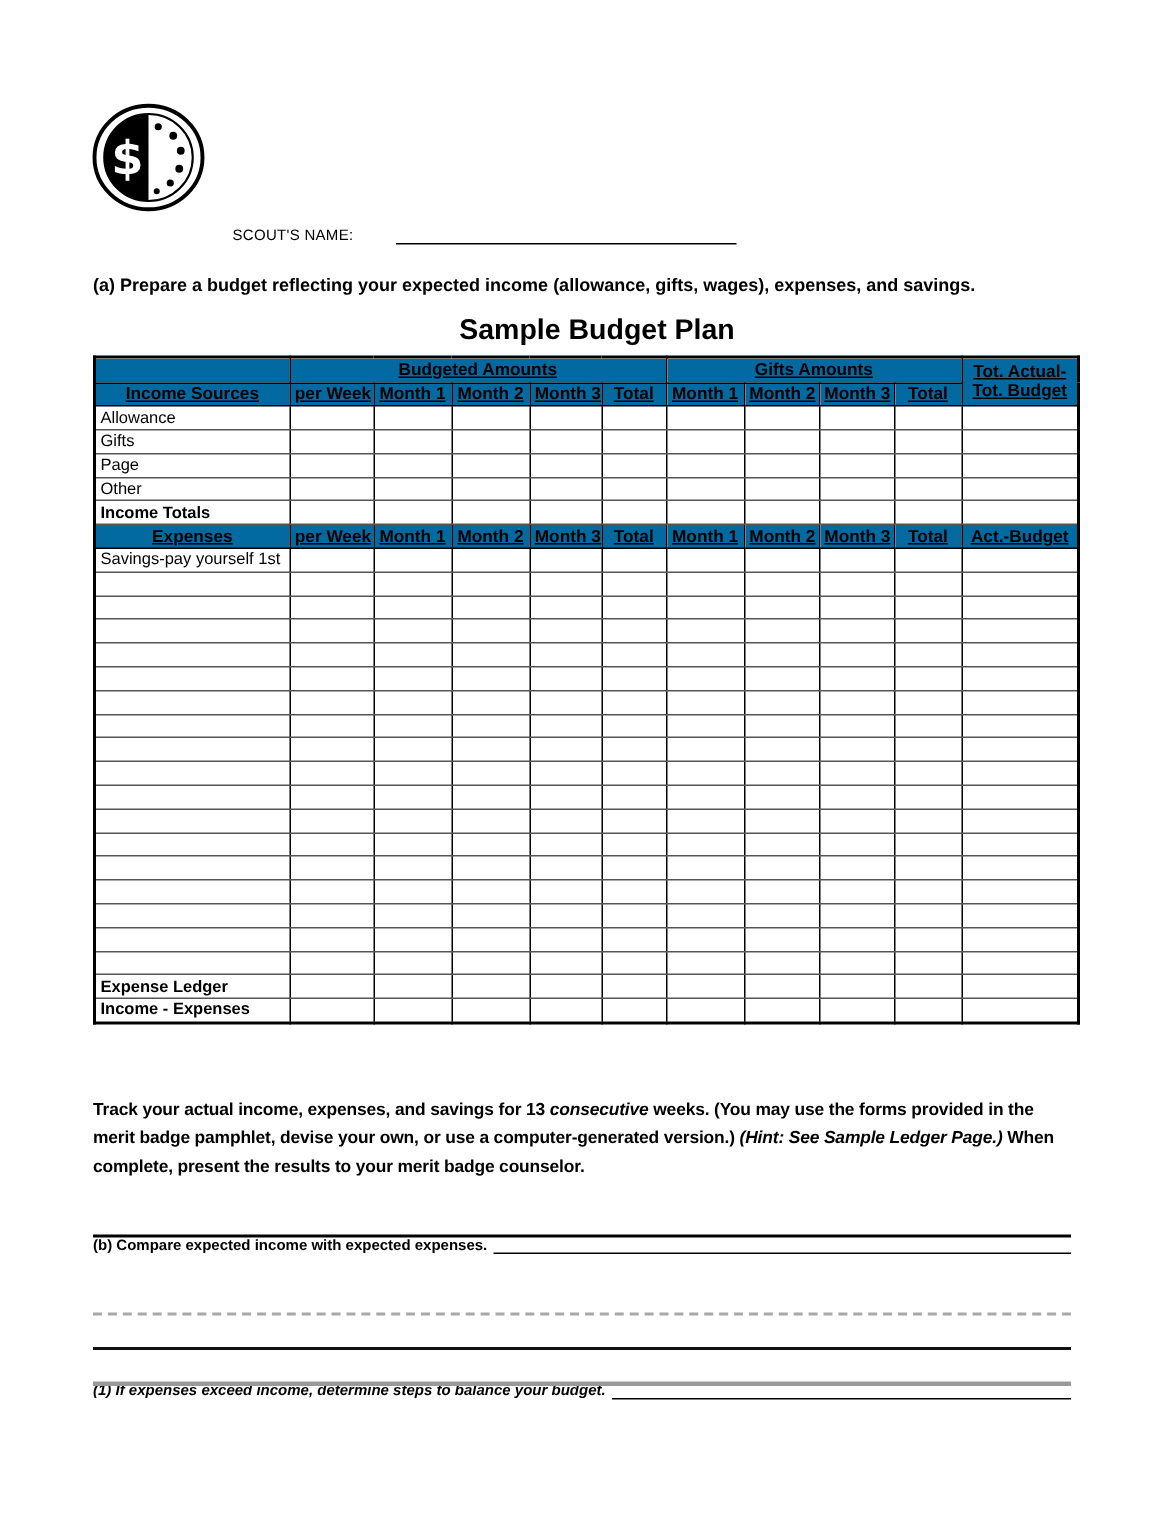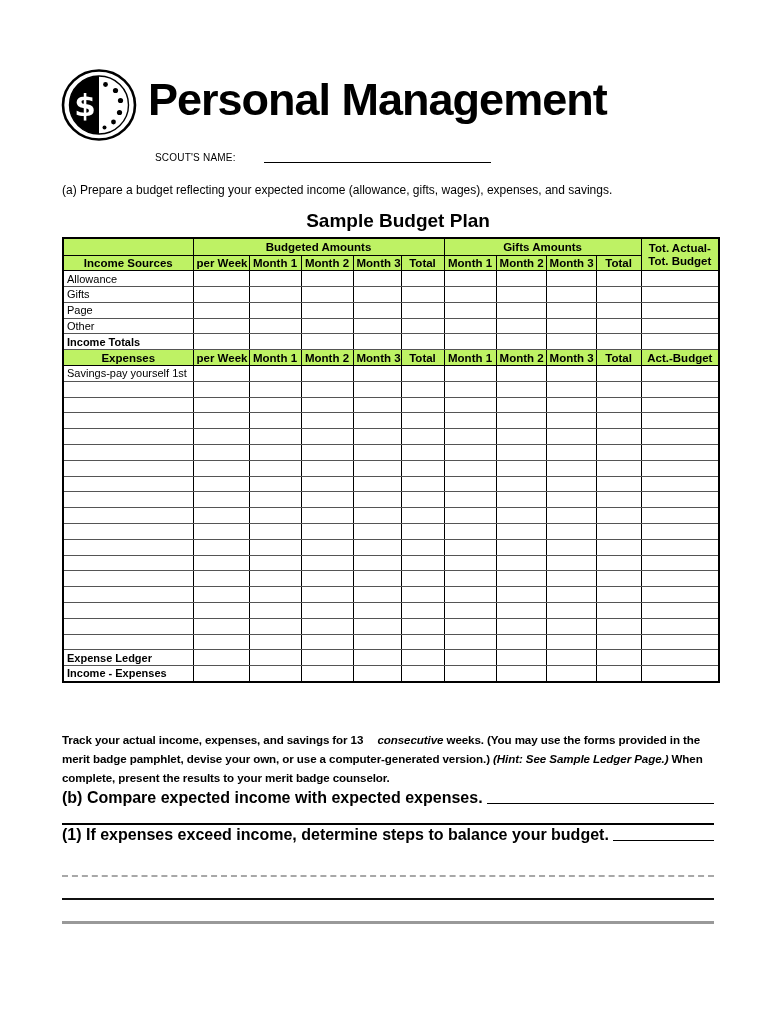--- a/index.html
+++ b/index.html
@@ -14,49 +14,49 @@
     position:absolute; left:148px; top:74px; font-size:45px; font-weight:bold;
     letter-spacing:-1px; white-space:nowrap;
   }
   .scout-row {
     position:absolute; left:155px; top:150px; width:336px;
     display:flex; align-items:flex-end; font-size:10px; letter-spacing:0.2px;gap:24px;
   }
   .scout-row .fill { flex:1; border-bottom:1px solid #000; margin-left:4px; height:13px; }
 
   
-  .inst-a { position:absolute; left:62px; top:183px; width:660px; font-size:12px; font-weight:normal; }
+  .inst-a { position:absolute; left:62px; top:183px; width:660px; font-size:12px; font-weight:bold; }
 
   
   .plan-title { position:absolute; left:70px; top:210px; width:656px; text-align:center; font-size:19px; font-weight:bold; }
 
   
   .tbl-wrap { position:absolute; left:62px; top:237px; width:656px; }
   table.budget { border-collapse:collapse; table-layout:fixed; width:656px; border:2px solid #000; }
   table.budget td {
     border:1px solid #000; border-top:1px solid #555; border-bottom:1px solid #555;
     height:15.8px; font-size:11px; padding:0 3px; overflow:hidden; white-space:nowrap;
     vertical-align:middle;
   }
-  table.budget tr.hdr td { background:#bef264; font-weight:bold; text-align:center; border-color:#000; font-size:11.5px; }
+  table.budget tr.hdr td { background:#0369a1; font-weight:bold; text-align:center; border-color:#000; font-size:11.5px;text-decoration:underline; }
   table.budget td.lbl { text-align:left; }
   table.budget td.boldlbl { font-weight:bold;margin-top:12px; }
   table.budget td.totcell { line-height:12.5px; font-size:11px; }
   table.budget tr.grp td { height:17px; }
 
   
   .track-para { position:absolute; left:62px; top:730px; width:658px; font-size:11.6px; font-weight:bold; line-height:19px; letter-spacing:-0.1px; }
-  .track-para .bi { font-style:italic;margin-left:11px; }
+  .track-para .bi { font-style:italic; }
   .track-para .it { font-style:italic; font-weight:bold; }
 
   
-  .qline { position:absolute; left:62px; width:652px; display:flex; font-size:16px; font-weight:bold; }
+  .qline { position:absolute; left:62px; width:652px; display:flex; align-items:flex-end; font-size:10px; font-weight:bold;margin-top:32px; }
   .qline .fill { flex:1; border-bottom:1px solid #000; margin-left:4px; height:15px; }
   .q-b { top:789px; }
-  .q-1 { top:826px; }
+  .q-1 { top:886px;font-style:italic; }
   .rule { position:absolute; left:62px; width:652px; height:0; }
   .rule-solid2 { border-top:2px solid #000; }
   .rule-dashed { border-top:2px dashed #a8a8a8; }
   .rule-solid1 { border-top:2px solid #111; }
   .rule-gray3  { border-top:3px solid #999; }
   .r1 { top:823px; } .r2 { top:875px; } .r3 { top:898px; } .r4 { top:921px; }
 </style>
 </head>
 <body>
 
@@ -68,21 +68,20 @@
     <path d="M39 8 A29.5 29 0 0 0 39 66 Z" fill="#000"></path>
     <text x="25" y="48" font-family="'DejaVu Sans', sans-serif" font-size="31" font-weight="bold" fill="#fff" text-anchor="middle">$</text>
     <circle cx="45.5" cy="16.5" r="2.4" fill="#000"></circle>
     <circle cx="55.5" cy="22.5" r="2.6" fill="#000"></circle>
     <circle cx="60.5" cy="32.5" r="2.6" fill="#000"></circle>
     <circle cx="59.5" cy="44.5" r="2.6" fill="#000"></circle>
     <circle cx="53.5" cy="54.0" r="2.4" fill="#000"></circle>
     <circle cx="44.5" cy="59.5" r="2.0" fill="#000"></circle>
   </svg>
 
-  <div class="title">Personal Management</div>
 
   <div class="scout-row">
     <span>SCOUT'S NAME:</span>
     <span class="fill"></span>
   </div>
 
   <div class="inst-a">(a) Prepare a budget reflecting your expected income (allowance, gifts, wages), expenses, and savings.</div>
 
   <div class="plan-title">Sample Budget Plan</div>
 

